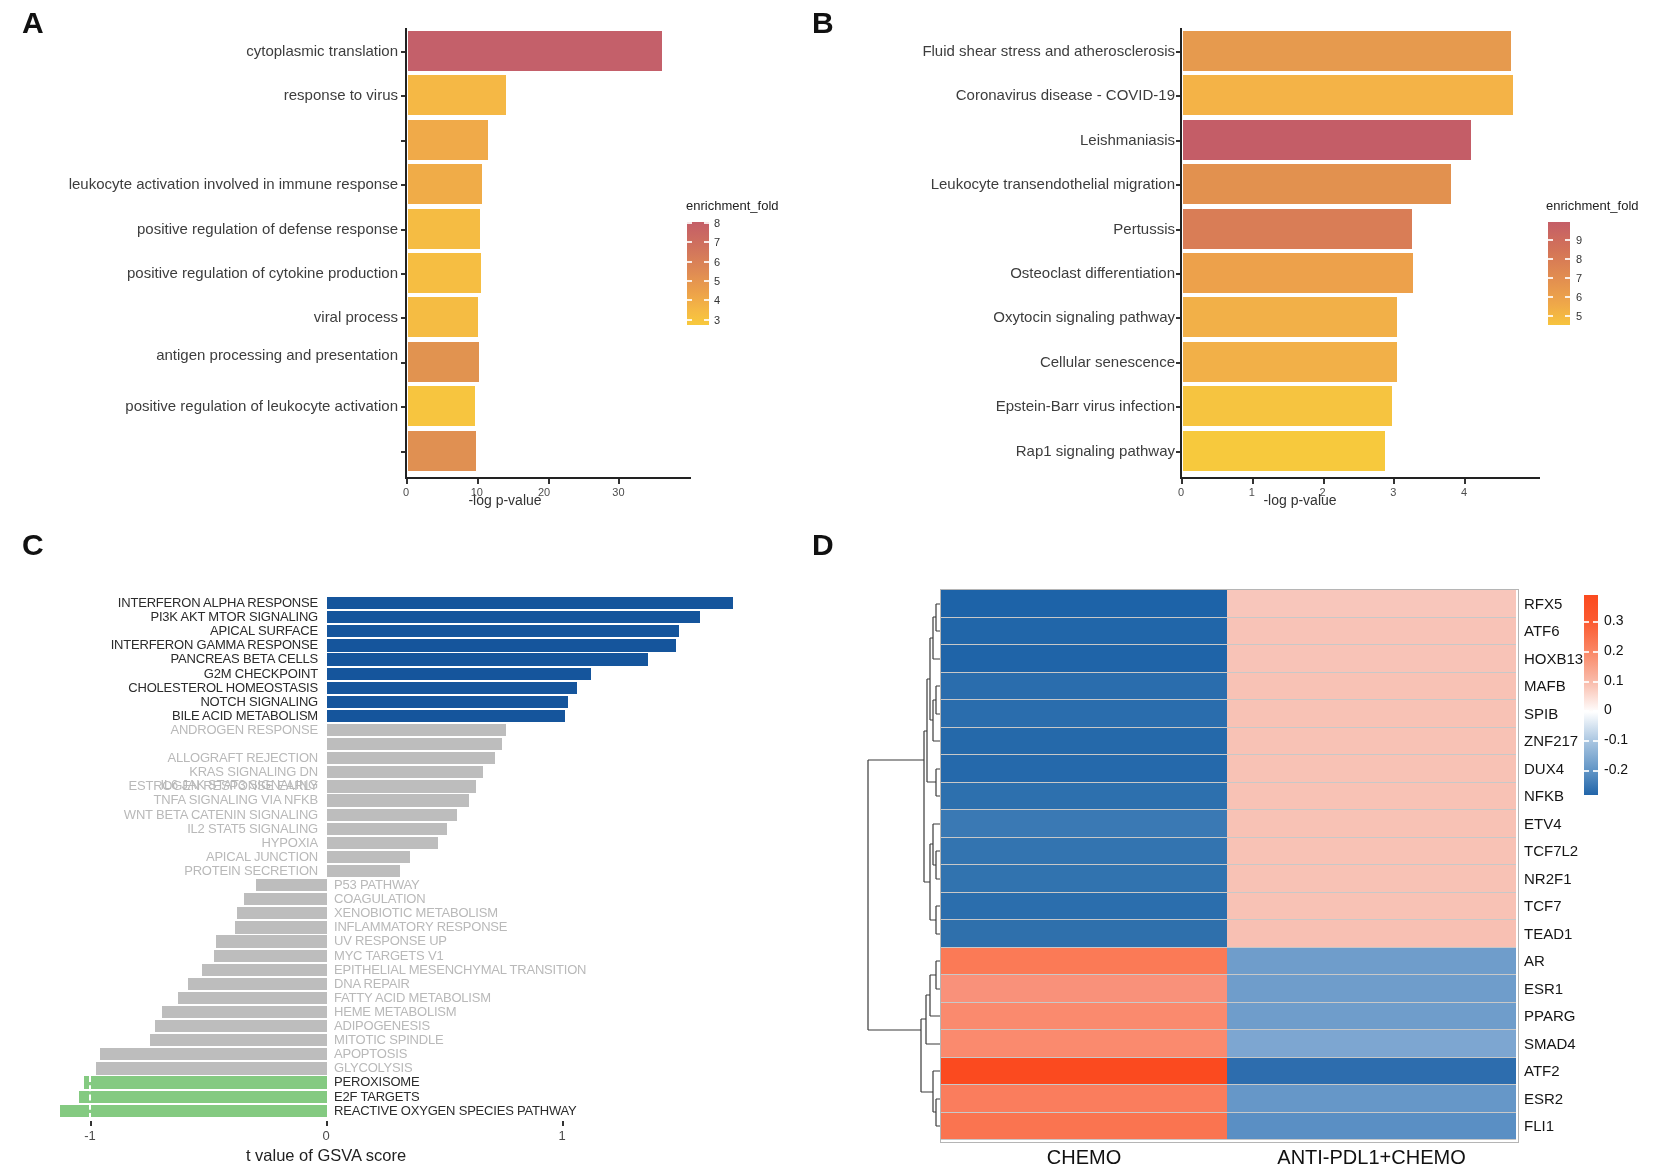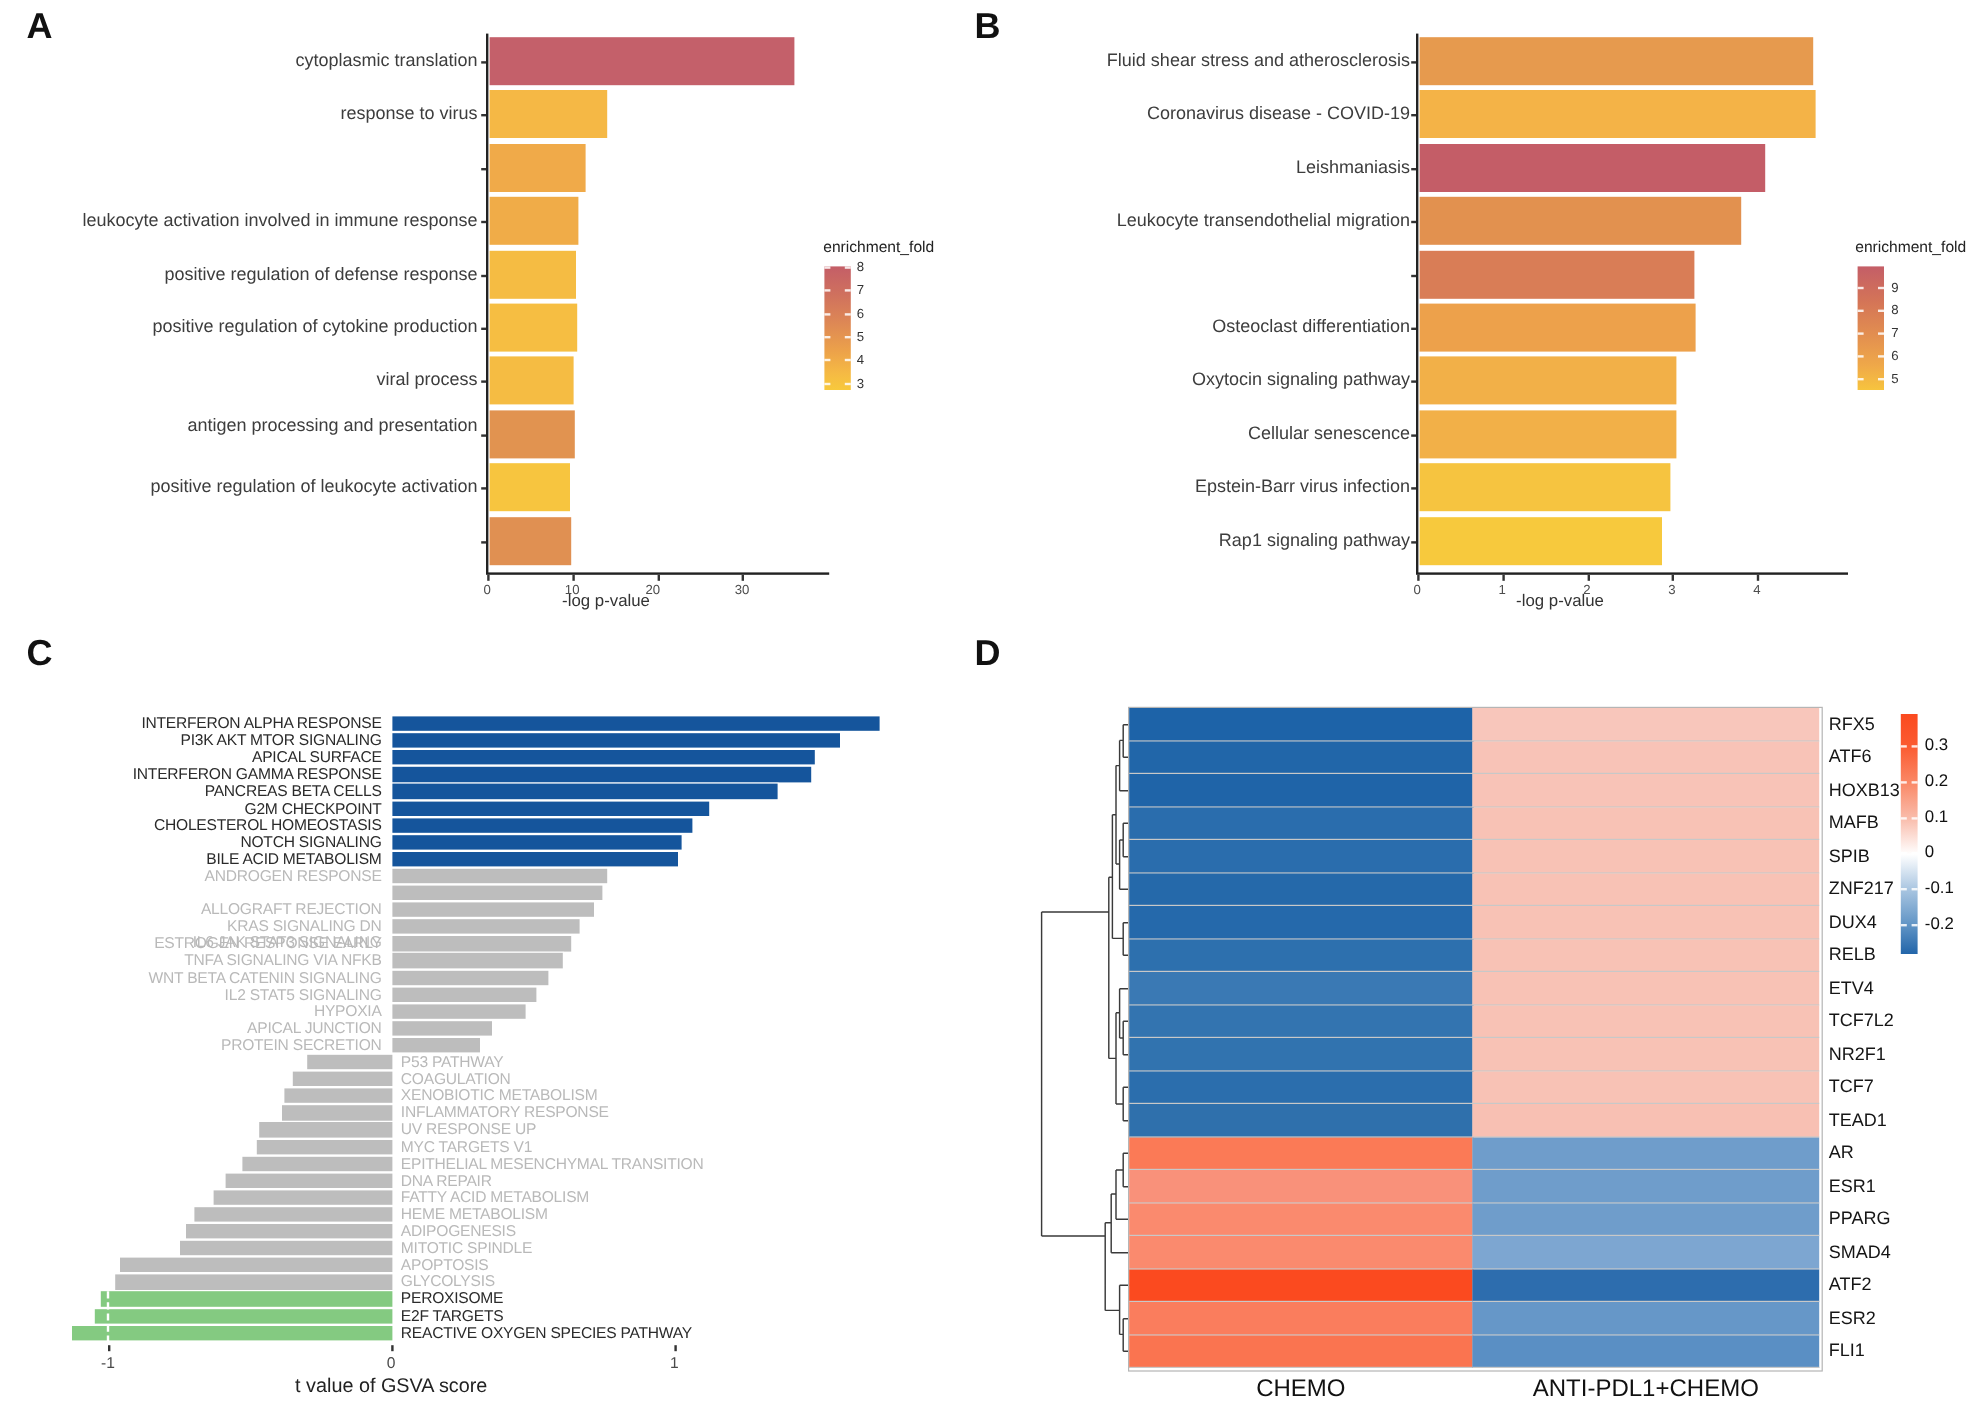--- a/index.html
+++ b/index.html
@@ -134,20 +134,21 @@
     <div class="hbar" style="left: 1183px; top: 31px; height: 40px; width: 328px; background: rgb(230, 154, 78);"></div>
     <div class="cat-label right" style="left: 788px; top: 75.4px; width: 387px; line-height: 40px;">Coronavirus disease - COVID-19</div>
     <div class="tick" style="left: 1176px; top: 95.4px; width: 4px; height: 2px;"></div>
     <div class="hbar" style="left: 1183px; top: 75.4px; height: 40px; width: 330px; background: rgb(244, 179, 71);"></div>
     <div class="cat-label right" style="left: 788px; top: 119.8px; width: 387px; line-height: 40px;">Leishmaniasis</div>
     <div class="tick" style="left: 1176px; top: 139.8px; width: 4px; height: 2px;"></div>
     <div class="hbar" style="left: 1183px; top: 119.8px; height: 40px; width: 288px; background: rgb(196, 93, 103);"></div>
     <div class="cat-label right" style="left: 788px; top: 164.2px; width: 387px; line-height: 40px;">Leukocyte transendothelial migration</div>
     <div class="tick" style="left: 1176px; top: 184.2px; width: 4px; height: 2px;"></div>
     <div class="hbar" style="left: 1183px; top: 164.2px; height: 40px; width: 268px; background: rgb(226, 145, 79);"></div>
+    <div class="cat-label right" style="left: 788px; top: 208.6px; width: 387px; line-height: 40px;">Pertussis</div>
     <div class="tick" style="left: 1176px; top: 228.6px; width: 4px; height: 2px;"></div>
     <div class="hbar" style="left: 1183px; top: 208.6px; height: 40px; width: 229px; background: rgb(217, 125, 86);"></div>
     <div class="cat-label right" style="left: 788px; top: 253px; width: 387px; line-height: 40px;">Osteoclast differentiation</div>
     <div class="tick" style="left: 1176px; top: 273px; width: 4px; height: 2px;"></div>
     <div class="hbar" style="left: 1183px; top: 253px; height: 40px; width: 230px; background: rgb(237, 161, 75);"></div>
     <div class="cat-label right" style="left: 788px; top: 297.4px; width: 387px; line-height: 40px;">Oxytocin signaling pathway</div>
     <div class="tick" style="left: 1176px; top: 317.4px; width: 4px; height: 2px;"></div>
     <div class="hbar" style="left: 1183px; top: 297.4px; height: 40px; width: 214px; background: rgb(242, 176, 72);"></div>
     <div class="cat-label right" style="left: 788px; top: 341.8px; width: 387px; line-height: 40px;">Cellular senescence</div>
     <div class="tick" style="left: 1176px; top: 361.8px; width: 4px; height: 2px;"></div>
@@ -280,21 +281,21 @@
     <div class="hm-cell" style="left: 1227px; top: 700px; width: 289px; height: 26.5px; background: rgb(248, 194, 181);"></div>
     <div class="hm-rowlabel" style="left: 1524px; top: 704.75px;">SPIB</div>
     <div class="hm-cell" style="left: 941px; top: 727.5px; width: 286px; height: 26.5px; background: rgb(37, 105, 170); border-right: 1px solid rgb(200, 200, 200);"></div>
     <div class="hm-cell" style="left: 1227px; top: 727.5px; width: 289px; height: 26.5px; background: rgb(248, 194, 181);"></div>
     <div class="hm-rowlabel" style="left: 1524px; top: 732.25px;">ZNF217</div>
     <div class="hm-cell" style="left: 941px; top: 755px; width: 286px; height: 26.5px; background: rgb(37, 105, 171); border-right: 1px solid rgb(200, 200, 200);"></div>
     <div class="hm-cell" style="left: 1227px; top: 755px; width: 289px; height: 26.5px; background: rgb(248, 194, 181);"></div>
     <div class="hm-rowlabel" style="left: 1524px; top: 759.75px;">DUX4</div>
     <div class="hm-cell" style="left: 941px; top: 782.5px; width: 286px; height: 26.5px; background: rgb(45, 112, 174); border-right: 1px solid rgb(200, 200, 200);"></div>
     <div class="hm-cell" style="left: 1227px; top: 782.5px; width: 289px; height: 26.5px; background: rgb(248, 194, 181);"></div>
-    <div class="hm-rowlabel" style="left: 1524px; top: 787.25px;">RELB</div>
+    <div class="hm-rowlabel" style="left: 1524px; top: 787.25px;">NFKB</div>
     <div class="hm-cell" style="left: 941px; top: 810px; width: 286px; height: 26.5px; background: rgb(58, 121, 180); border-right: 1px solid rgb(200, 200, 200);"></div>
     <div class="hm-cell" style="left: 1227px; top: 810px; width: 289px; height: 26.5px; background: rgb(248, 194, 181);"></div>
     <div class="hm-rowlabel" style="left: 1524px; top: 814.75px;">ETV4</div>
     <div class="hm-cell" style="left: 941px; top: 837.5px; width: 286px; height: 26.5px; background: rgb(51, 116, 176); border-right: 1px solid rgb(200, 200, 200);"></div>
     <div class="hm-cell" style="left: 1227px; top: 837.5px; width: 289px; height: 26.5px; background: rgb(248, 194, 181);"></div>
     <div class="hm-rowlabel" style="left: 1524px; top: 842.25px;">TCF7L2</div>
     <div class="hm-cell" style="left: 941px; top: 865px; width: 286px; height: 26.5px; background: rgb(49, 115, 175); border-right: 1px solid rgb(200, 200, 200);"></div>
     <div class="hm-cell" style="left: 1227px; top: 865px; width: 289px; height: 26.5px; background: rgb(248, 194, 181);"></div>
     <div class="hm-rowlabel" style="left: 1524px; top: 869.75px;">NR2F1</div>
     <div class="hm-cell" style="left: 941px; top: 892.5px; width: 286px; height: 26.5px; background: rgb(43, 110, 173); border-right: 1px solid rgb(200, 200, 200);"></div>

